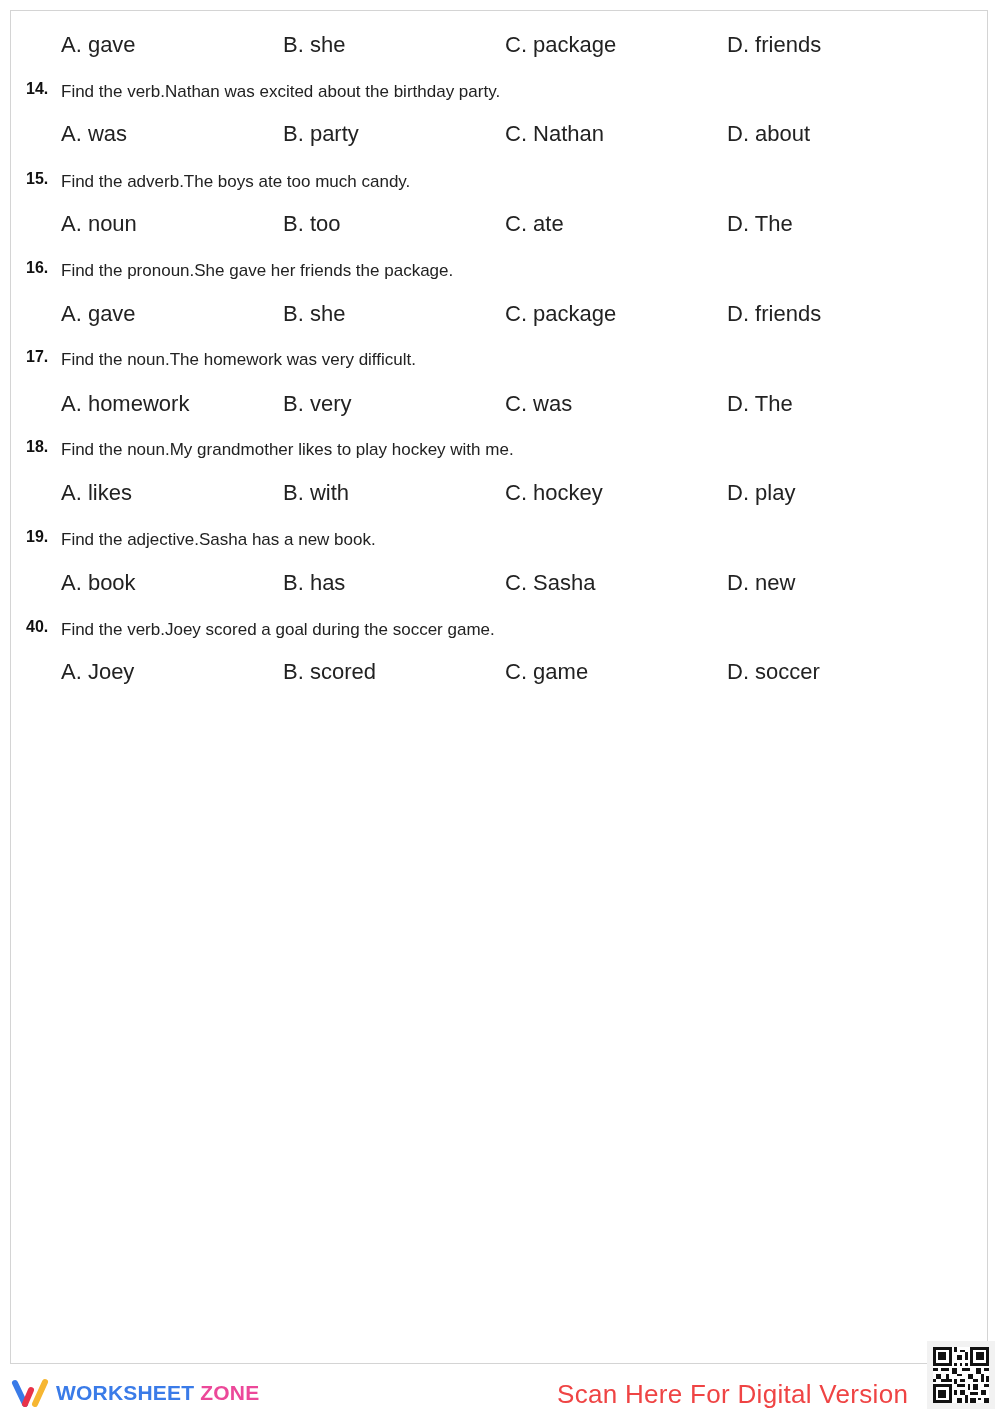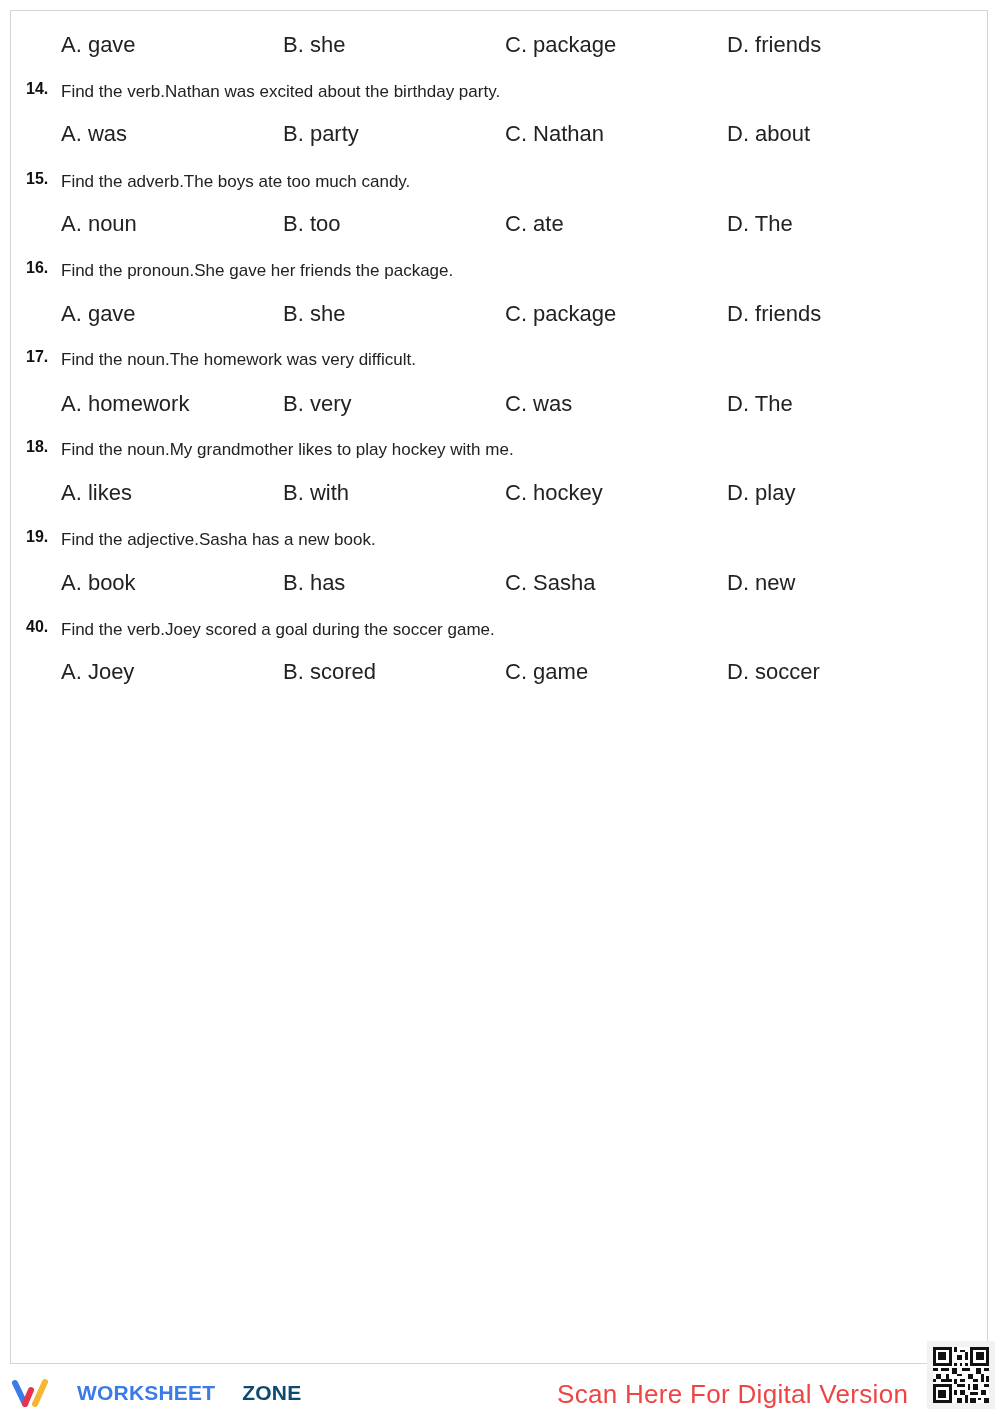--- a/index.html
+++ b/index.html
@@ -6,25 +6,25 @@
     body { width:1000px; height:1414px; position:relative; overflow:hidden;
            font-family:"Liberation Sans", "DejaVu Sans", sans-serif; color:#222; }
     .frame { position:absolute; left:10px; top:10px; width:978px; height:1354px;
              border:1.5px solid #d4d4d4; box-sizing:border-box; }
     .options-row { position:absolute; left:61px; width:900px; height:24px; font-size:22px; }
     .opt { position:absolute; top:0; white-space:nowrap; }
     .opt.a { left:0; } .opt.b { left:222px; } .opt.c { left:444px; } .opt.d { left:666px; }
     .question { position:absolute; left:26px; width:940px; height:24px; font-size:17px; white-space:nowrap; }
     .qnum { position:absolute; left:0; top:-2px; font-weight:bold; font-size:16px; color:#111; }
     .qtext { position:absolute; left:35px; top:0; }
-    .footer-logo { position:absolute; left:10px; top:1377px; height:32px; display:flex; align-items:center;gap:21px; }
+    .footer-logo { position:absolute; left:10px; top:1377px; height:32px; display:flex; align-items:center; }
     .logo-mark { width:42px; height:32px; }
     .logo-text { font-size:21px; font-weight:bold; letter-spacing:0.2px; margin-left:4px; }
     .logo-w { color:#3a7be8; }
-    .logo-z { color:#0c4a6e; margin-left:6px; }
+    .logo-z { color:#ec4899; margin-left:6px; }
     .scan-text { position:absolute; left:557px; top:1379px; font-size:26px; color:#ef4444; white-space:nowrap; letter-spacing:0.3px; }
     .qr { position:absolute; left:927px; top:1341px; width:68px; height:68px; background:#f2f2f2; }
     .qr svg { position:absolute; left:6px; top:6px; }
   </style>
 </head>
 <body>
 
 <div class="frame"></div>
 
 <div class="options-row" style="top:32px;">

